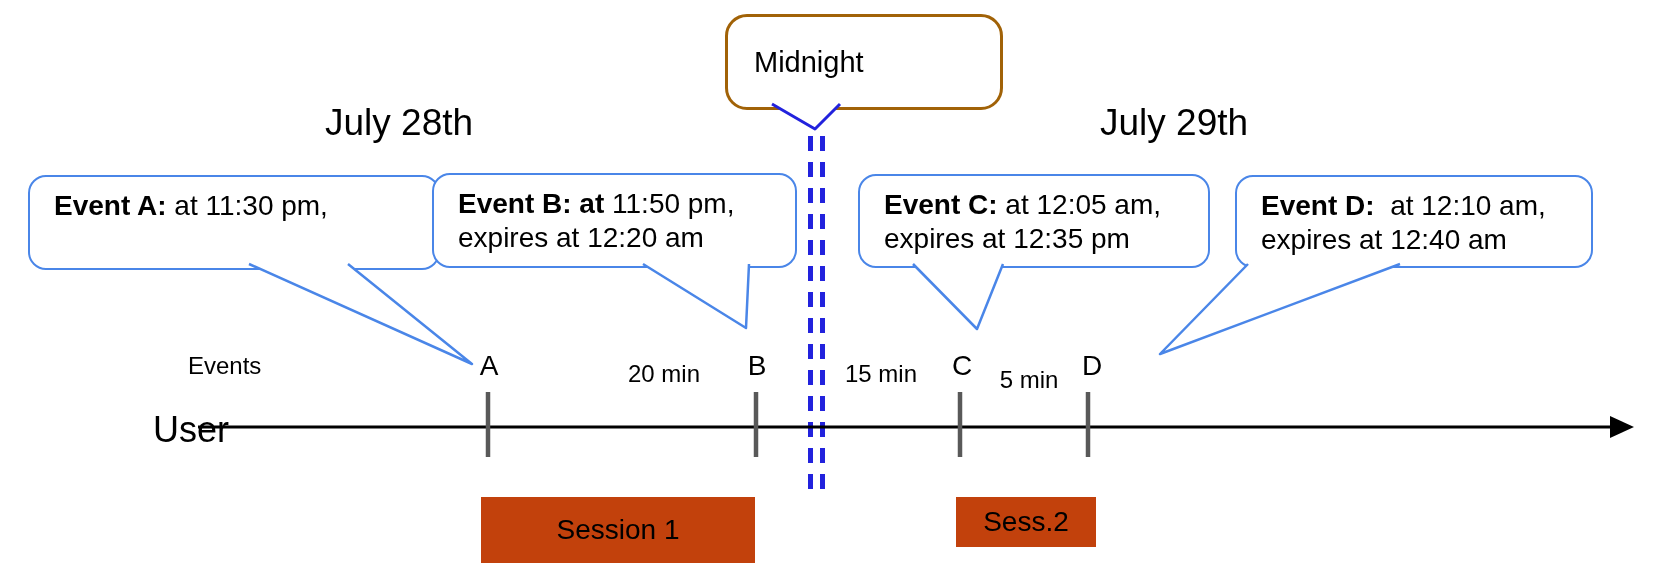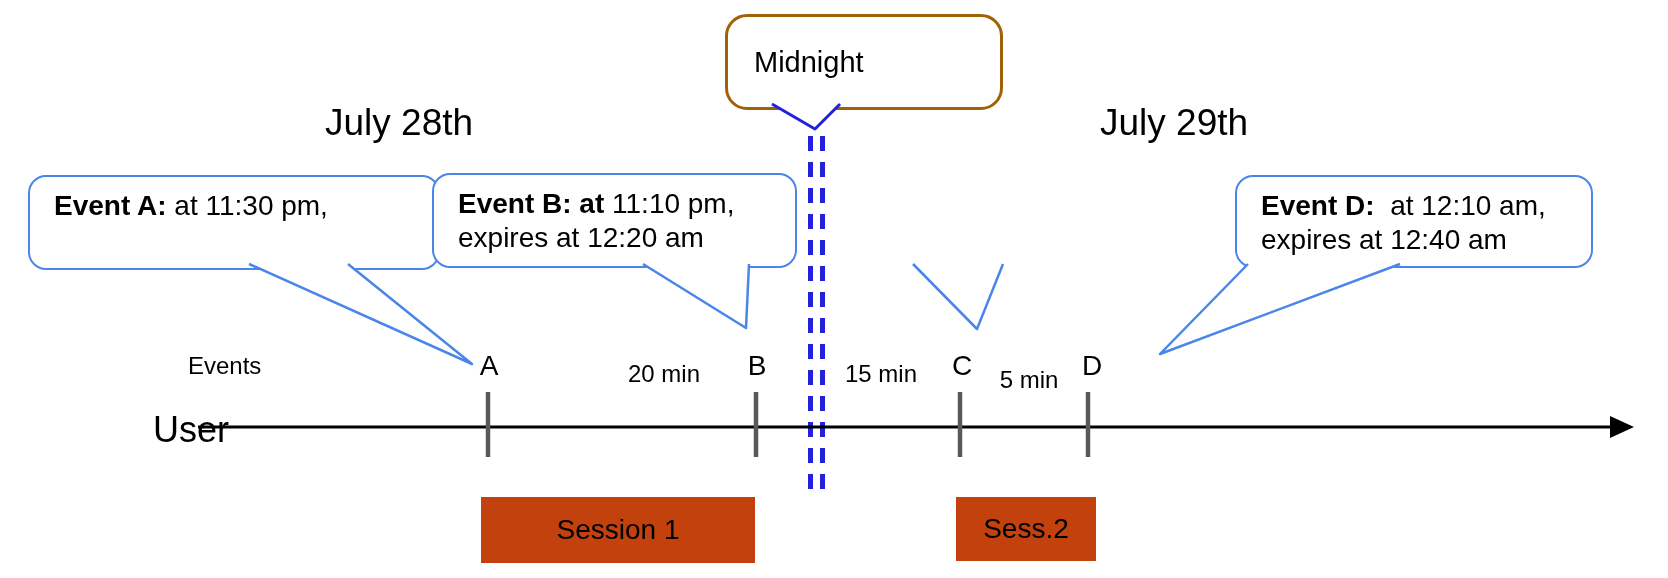--- a/index.html
+++ b/index.html
@@ -66,37 +66,41 @@
   <div class="label tick-letter" style="left:962px;top:350px;">C</div>
   <div class="label tick-letter" style="left:1092px;top:350px;">D</div>
 
   <div class="label interval-label" style="left:664px;top:360px;">20 min</div>
   <div class="label interval-label" style="left:881px;top:360px;">15 min</div>
   <div class="label interval-label" style="left:1029px;top:366px;">5 min</div>
 
   <div class="session" style="left:481px;top:497px;width:274px;height:66px;">
     <span>Session 1</span>
   </div>
-  <div class="session" style="left:956px;top:497px;width:140px;height:64px;">
+  <div class="session" style="left:956px;top:497px;width:140px;height:50px;">
     <span>Sess.2</span>
   </div>
 
   <div class="midnight-bubble" style="left:725px;top:14px;width:278px;height:96px;">
     <span>Midnight</span>
   </div>
 
   <div class="bubble" style="left:28px;top:175px;width:412px;height:95px;">
     <div class="ln"><b>Event A:</b><span> at 11:30 pm,</span></div>
   </div>
 
   <div class="bubble" style="left:432px;top:173px;width:365px;height:95px;">
-    <div class="ln"><b>Event B: at</b><span> 11:10 pm,</span></div>
+    <div class="ln"><b>Event B: at</b><span> 11:50 pm,</span></div>
     <div class="ln">expires at 12:20 am</div>
   </div>
 
+  <div class="bubble" style="left:858px;top:174px;width:352px;height:94px;">
+    <div class="ln"><b>Event C:</b><span> at 12:05 am,</span></div>
+    <div class="ln">expires at 12:35 pm</div>
+  </div>
 
   <div class="bubble" style="left:1235px;top:175px;width:358px;height:93px;">
     <div class="ln"><b>Event D:</b><span>  at 12:10 am,</span></div>
     <div class="ln">expires at 12:40 am</div>
   </div>
 
   <svg id="svg-tails" class="layer" width="1668" height="578" viewBox="0 0 1668 578">
     <path d="M772,104 L815,129 L840,104" fill="#ffffff" stroke="#2222dd" stroke-width="3" stroke-linejoin="round"></path>
     <path d="M249,264 L472,364 L348,264" fill="#ffffff" stroke="#4a86e8" stroke-width="2.5" stroke-linejoin="round"></path>
     <path d="M643,264 L746,328 L749,264" fill="#ffffff" stroke="#4a86e8" stroke-width="2.5" stroke-linejoin="round"></path>

